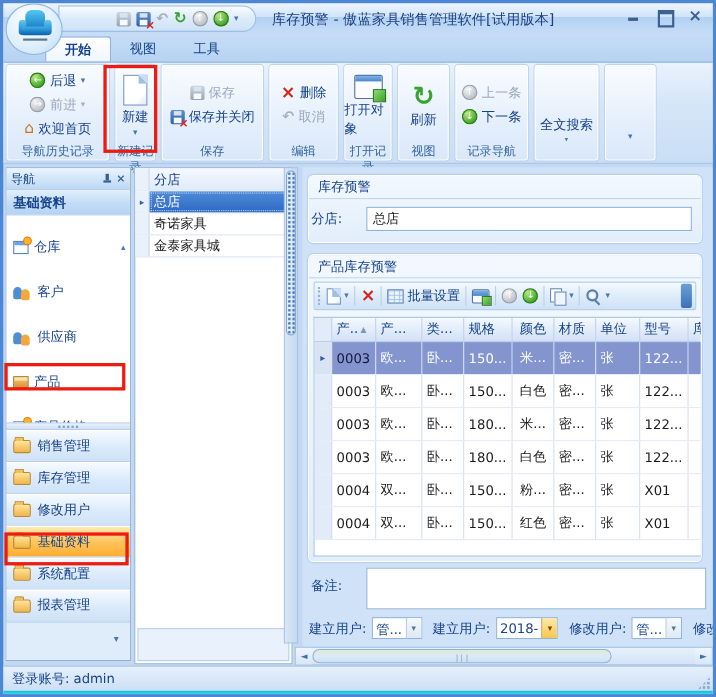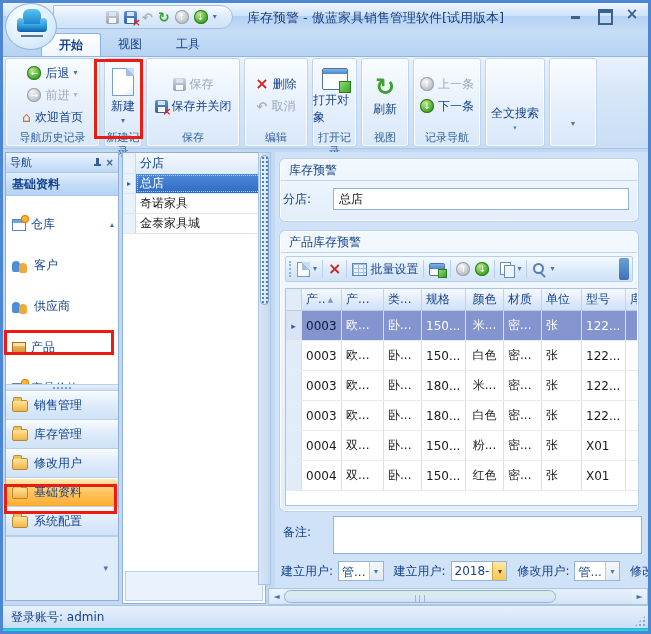--- a/index.html
+++ b/index.html
@@ -415,20 +415,24 @@
         <span>修改用户</span>
       </div>
     <div class="folder-item sel">
         <span class="folder-ic"></span>
         <span>基础资料</span>
       </div>
     <div class="folder-item">
         <span class="folder-ic"></span>
         <span>系统配置</span>
       </div>
+    <div class="folder-item">
+        <span class="folder-ic"></span>
+        <span>报表管理</span>
+      </div>
     <div class="side-bottom">
         <span class="chev">▾</span>
       </div>
   </div>
 
   <div class="branch">
     <div class="brow hdr">
       <span class="ind"></span>
       <span class="lbl">分店</span>
     </div>

